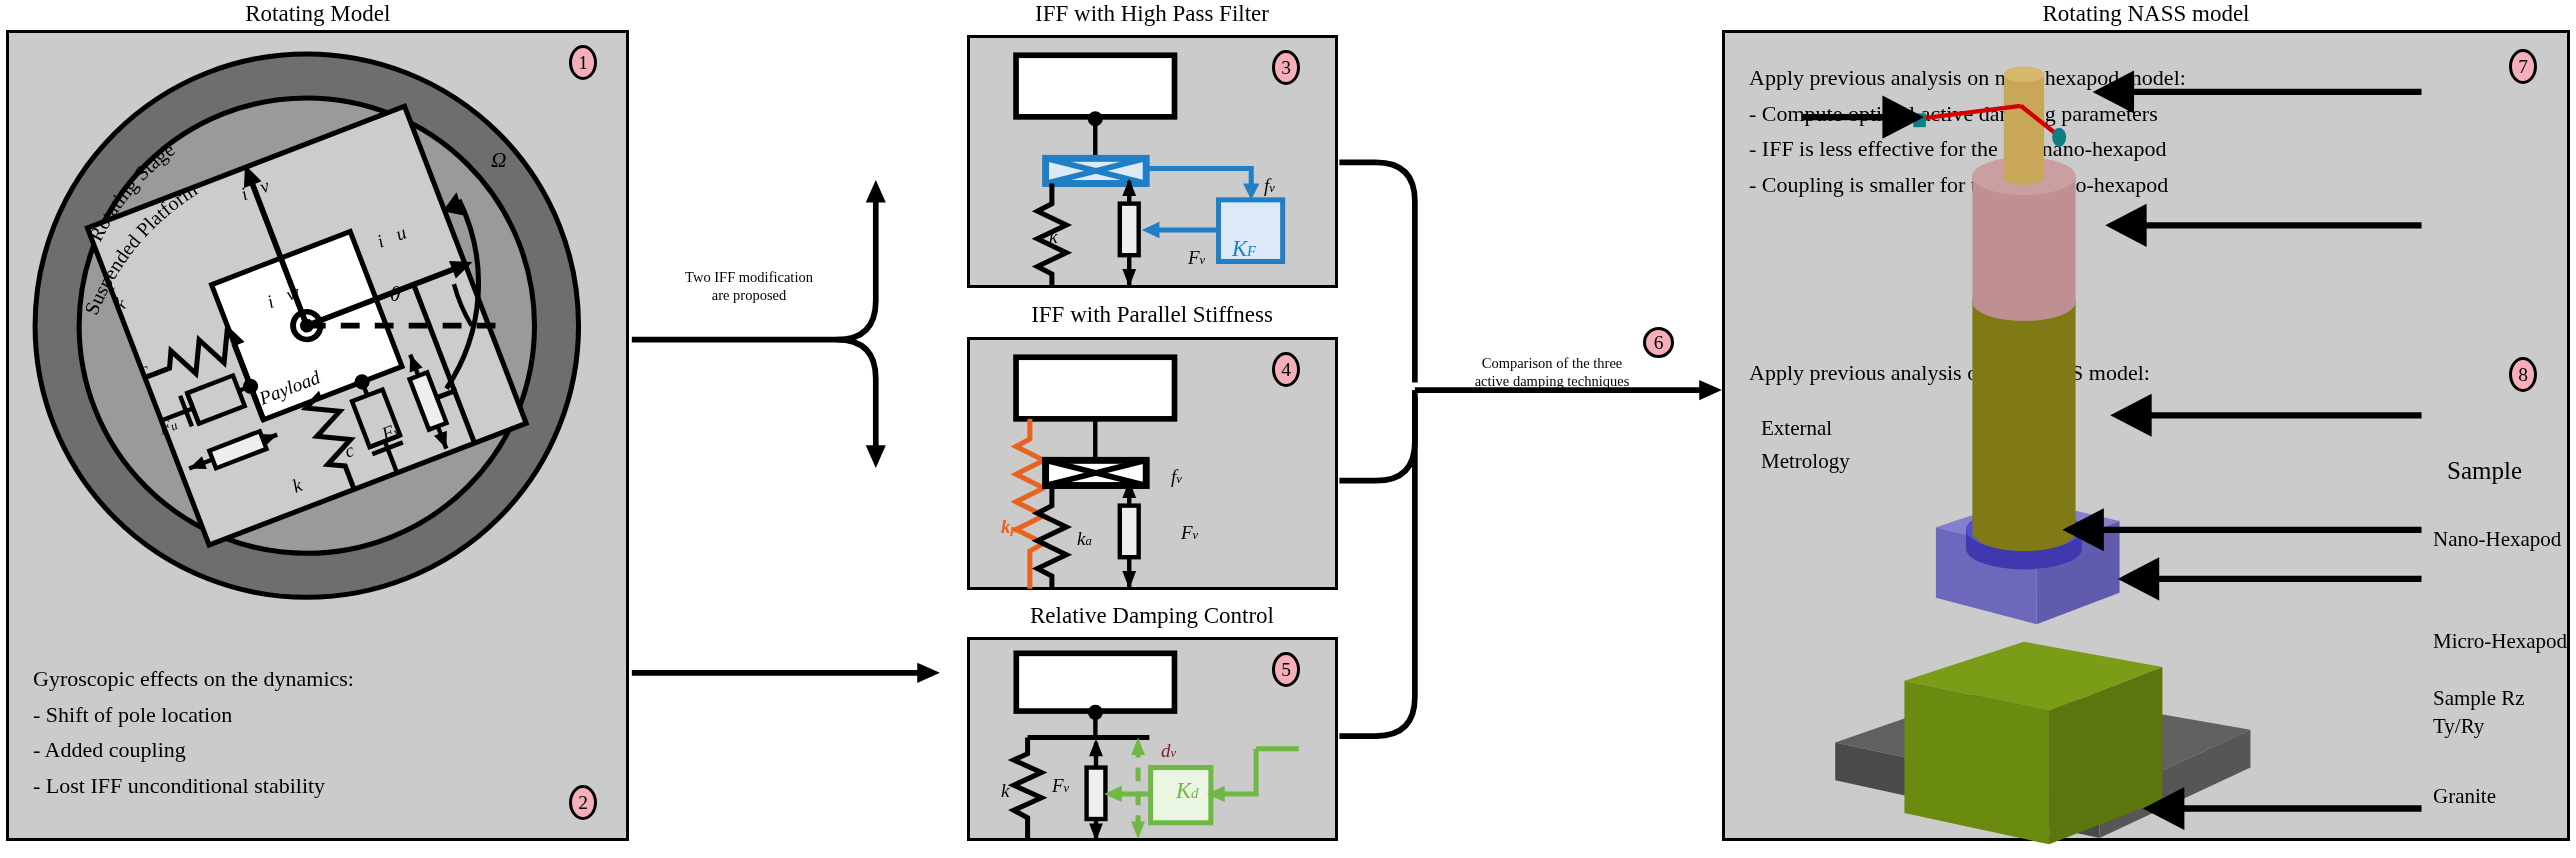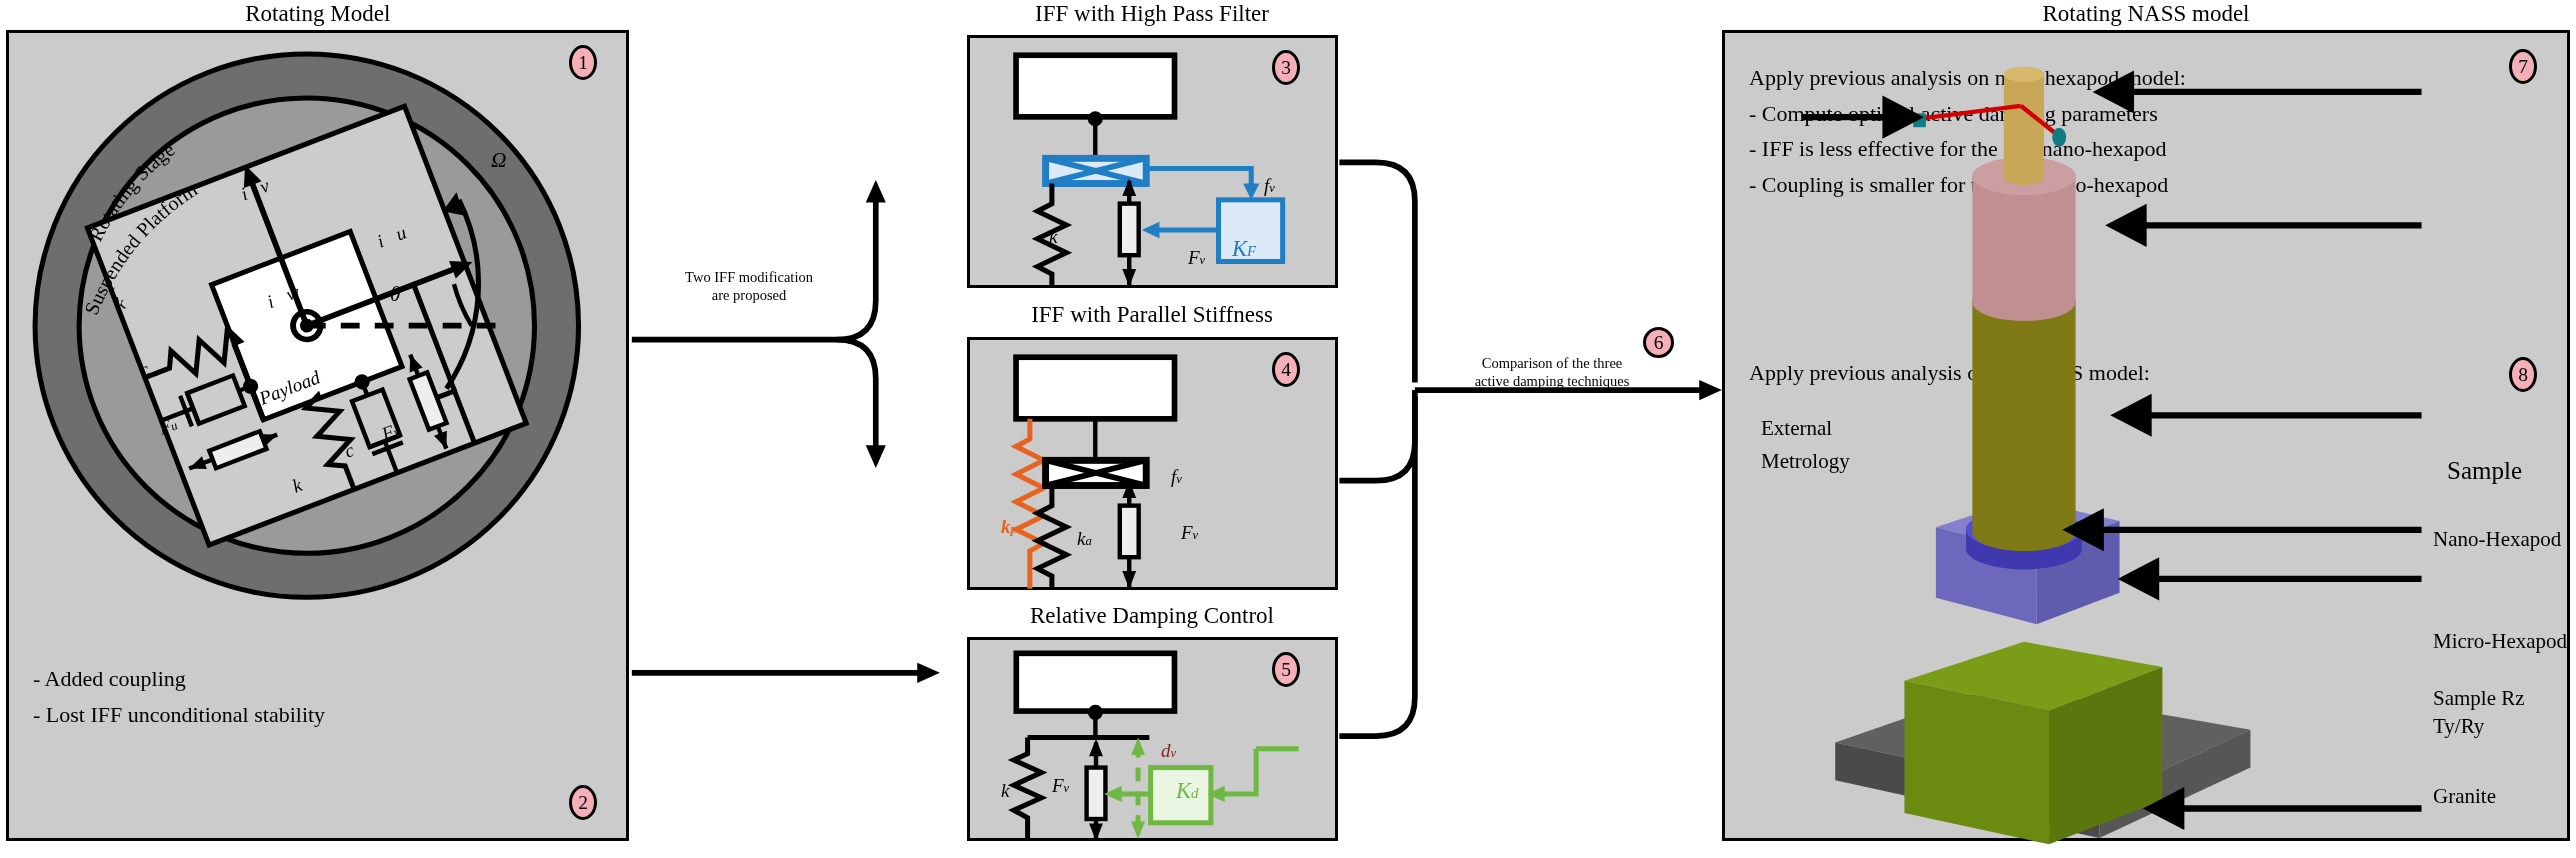--- a/index.html
+++ b/index.html
@@ -114,20 +114,22 @@
 <div class="mlabel it" style="left:267px;top:286px;transform:rotate(-21deg);">i⃗w</div>
 
 <div class="mlabel it" style="left:116px;top:293px;transform:rotate(-21deg);">k</div>
 <div class="mlabel it" style="left:140px;top:359px;transform:rotate(-21deg);">c</div>
 <div class="mlabel it" style="left:159px;top:415px;transform:rotate(-21deg);">F<span class="sub">u</span></div>
 <div class="mlabel it" style="left:293px;top:475px;transform:rotate(-21deg);">k</div>
 <div class="mlabel it" style="left:345px;top:440px;transform:rotate(-21deg);">c</div>
 <div class="mlabel it" style="left:382px;top:421px;transform:rotate(-21deg);">F<span class="sub">v</span></div>
 
 <div class="txtblock" style="left:33px;top:661px;">
+  <div>Gyroscopic effects on the dynamics:</div>
+  <div>- Shift of pole location</div>
   <div>- Added coupling</div>
   <div>- Lost IFF unconditional stability</div>
 </div>
 
 <div class="badge" style="left:569px;top:785px;">2</div>
 
 <svg style="left:629px;top:107px;" width="315" height="679" viewBox="0 0 500 1080">
   <path d="M4 370 L330 370 Q392 370 392 308 L392 130" fill="none" stroke="#000" stroke-width="9"></path>
   <path d="M392 116 l-16 36 l32 0 z" fill="#000"></path>
   <path d="M330 370 Q392 370 392 432 L392 560" fill="none" stroke="#000" stroke-width="9"></path>

